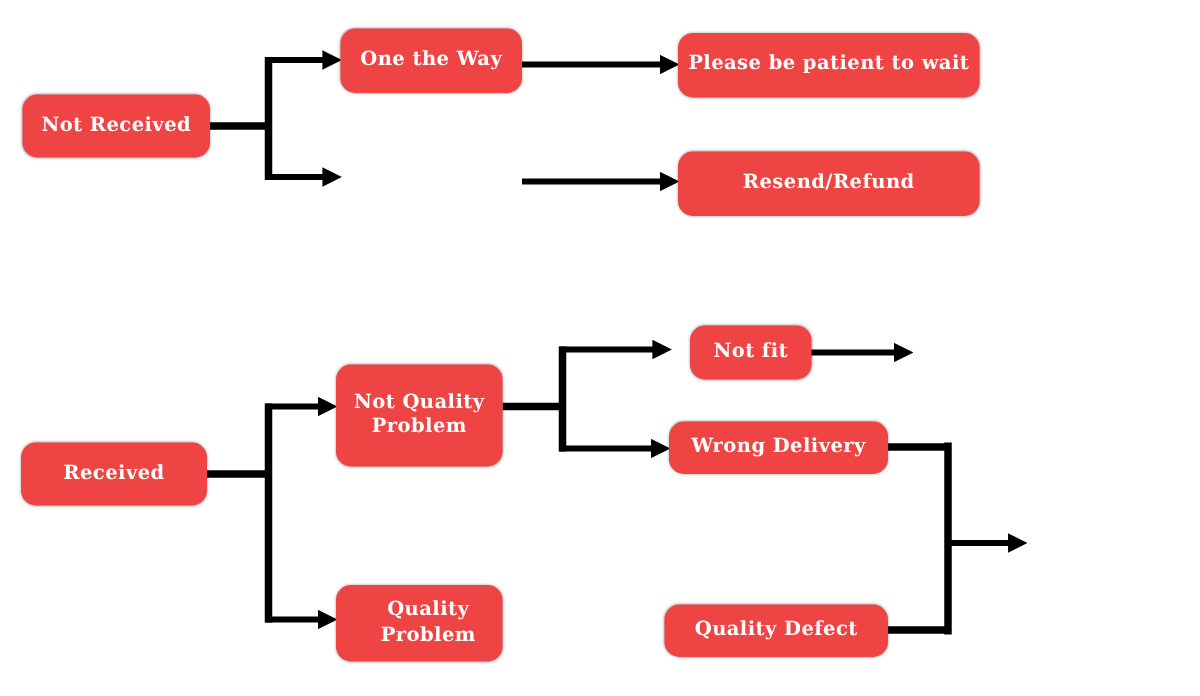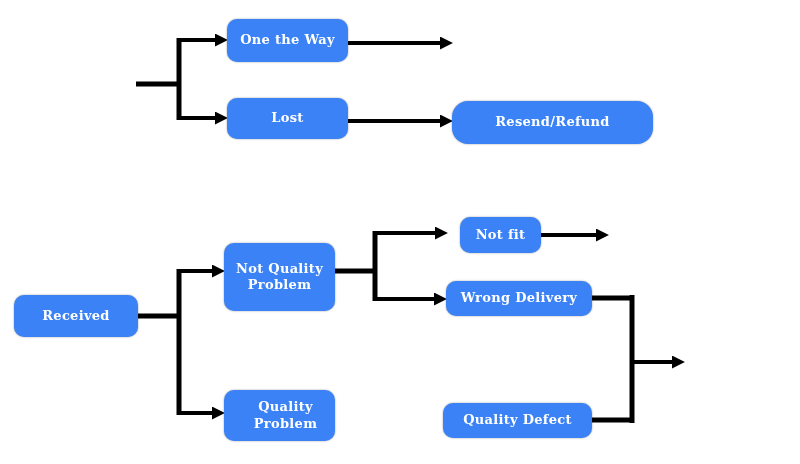--- a/index.html
+++ b/index.html
@@ -17,41 +17,41 @@
   }
   .connectors {
     position: absolute;
     left: 0;
     top: 0;
     width: 800px;
     height: 464px;
   }
   .node {
     position: absolute;
-    background: #3b82f6;
+    background: #ef4444;
     color: #ffffff;
     border-radius: 10px;
     display: flex;
     align-items: center;
     justify-content: center;
     text-align: center;
     font-weight: 700;
     font-size: 13px;
     line-height: 1.25;
     letter-spacing: 0.3px;
     box-shadow: 0 0 2px rgba(0,0,0,0.4);
     box-sizing: border-box;
     padding: 2px 4px;
   }
   
   .n-not-received      { left: 15px;  top: 63px;  width: 125px; height: 42px; }
   .n-one-the-way       { left: 227px; top: 19px;  width: 121px; height: 43px; }
   .n-lost              { left: 227px; top: 98px;  width: 121px; height: 41px; }
   .n-please-wait       { left: 452px; top: 22px;  width: 201px; height: 43px; }
-  .n-resend-refund     { left: 452px; top: 101px; width: 201px; height: 43px; border-radius: 16px; }
+  .n-resend-refund     { left: 452px; top: 101px; width: 201px; height: 43px; }
   .n-received          { left: 14px;  top: 295px; width: 124px; height: 42px; }
   .n-not-quality       { left: 224px; top: 243px; width: 111px; height: 68px; }
   .n-quality-problem   { left: 224px; top: 390px; width: 111px; height: 51px; padding-left: 16px; }
   .n-not-fit           { left: 447px; top: 217px; width: 81px;  height: 36px; margin-left: 13px; }
   .n-exchange          { left: 608px; top: 218px; width: 104px; height: 35px; }
   .n-wrong-delivery    { left: 446px; top: 281px; width: 146px; height: 35px; }
   .n-quality-defect    { left: 443px; top: 403px; width: 149px; height: 35px; text-align: right; }
   .n-resend-or-refund  { left: 684px; top: 330px; width: 104px; height: 65px; }
 
   .trunk { stroke: #000000; stroke-width: 5; fill: none; }
@@ -86,25 +86,28 @@
     <path class="arrow" d="M373 233 H436" marker-end="url(#ah)"></path>
     <path class="arrow" d="M373 299 H435" marker-end="url(#ah)"></path>
     <path class="arrow" d="M528 235 H597" marker-end="url(#ah)"></path>
 
     <path class="trunk" d="M592 298 H632"></path>
     <path class="trunk" d="M632 295 V423"></path>
     <path class="trunk" d="M592 420 H632"></path>
     <path class="arrow" d="M630 362 H673" marker-end="url(#ah)"></path>
   </svg>
 
+  <div class="node n-not-received">
+    <span>Not Received</span>
+  </div>
   <div class="node n-one-the-way">
     <span>One the Way</span>
   </div>
-  <div class="node n-lost">
-    <span>Lost</span>
+  <div class="node n-please-wait">
+    <span>Please be patient to wait</span>
   </div>
   <div class="node n-resend-refund">
     <span>Resend/Refund</span>
   </div>
 
   <div class="node n-received">
     <span>Received</span>
   </div>
   <div class="node n-not-quality">
     <span>Not Quality Problem</span>

